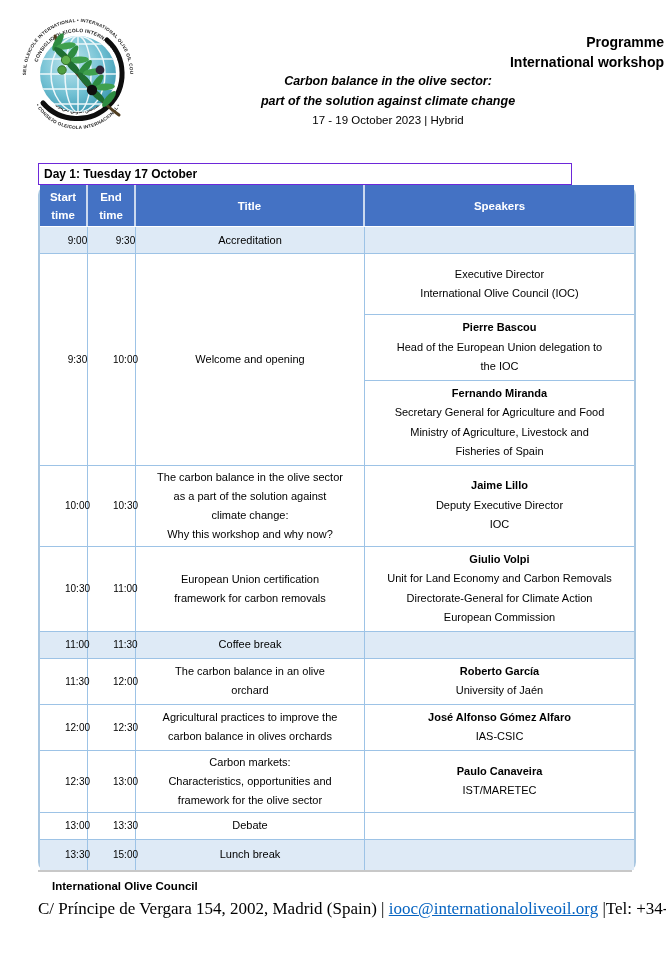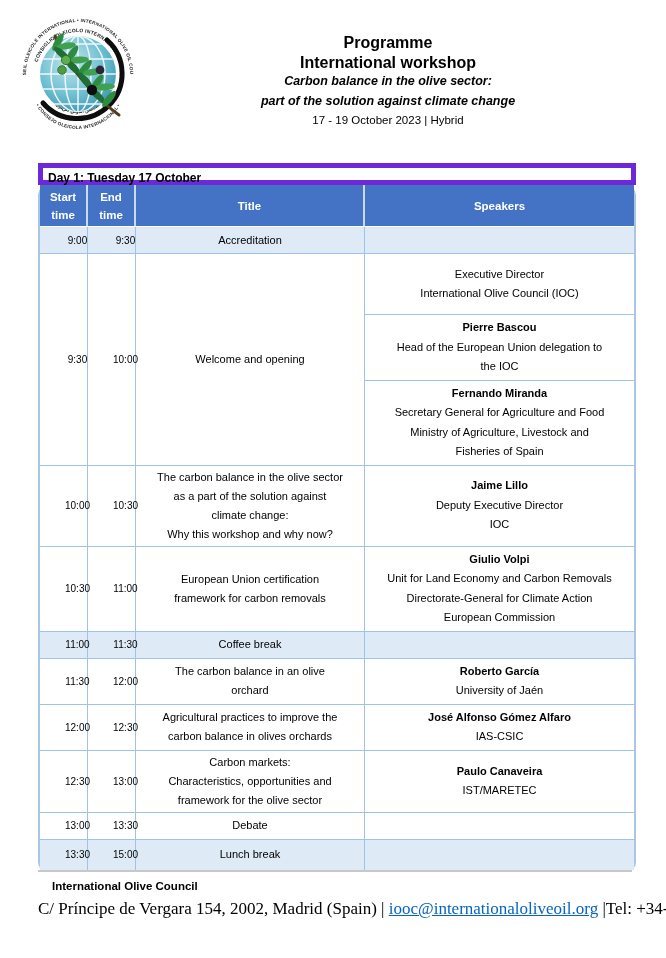--- a/index.html
+++ b/index.html
@@ -7,28 +7,28 @@
     position:relative; width:666px; height:958px; background:#ffffff;
     font-family:"Liberation Sans", sans-serif; color:#000; overflow:hidden;
   }
 
   
   .logo { position:absolute; left:16px; top:10px; width:124px; height:126px; }
   .ring  { font-size:4.6px; font-weight:bold; fill:#1c1c1c; letter-spacing:0.25px; }
   .ring2 { font-size:5.0px; font-weight:bold; fill:#1c1c1c; letter-spacing:0.2px; }
 
   .htext { position:absolute; left:112px; right:2px; top:33px; text-align:center; line-height:19.5px; }
-  .ht-b  { font-weight:bold; font-size:16px; }
+  .ht-b  { font-weight:bold; font-size:14px;text-align:right; }
   .ht-i  { font-weight:bold; font-style:italic; font-size:12.5px; }
   .ht-d  { font-size:11.5px; }
 
   
   .banner {
-    position:absolute; left:38px; top:163px; width:598px; height:22px; box-sizing:border-box;
-    border:5px solid #6d28d9; background:#fff; font-weight:bold; font-size:12px; padding:3px 0 0 5px;
+    position:absolute; left:38px; top:163px; width:534px; height:22px; box-sizing:border-box;
+    border:1px solid #6d28d9; background:#fff; font-weight:bold; font-size:12px; padding:3px 0 0 5px;
   }
   .tablewrap {
     position:absolute; left:38px; top:185px; width:598px; box-sizing:border-box;
     border-left:2px solid var(--obr); border-right:2px solid var(--obr); border-bottom:2px solid var(--obr);border-radius:10px;
   }
   .hrow {
     display:grid; grid-template-columns:48px 48px 229px 1fr;
     background:var(--accent); color:#fff; font-weight:bold; font-size:11.5px;
     min-height:41px; border-bottom:1px solid #fff;
   }

